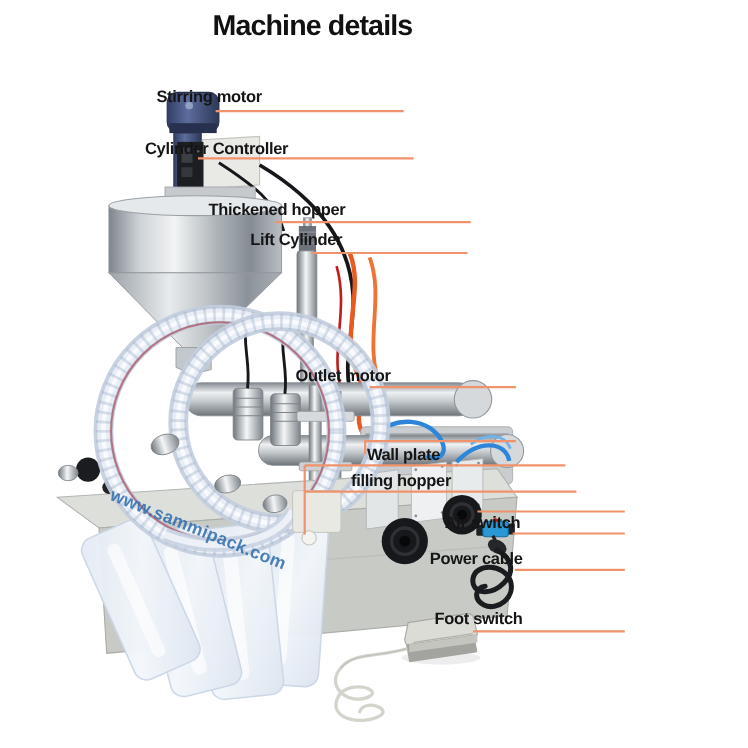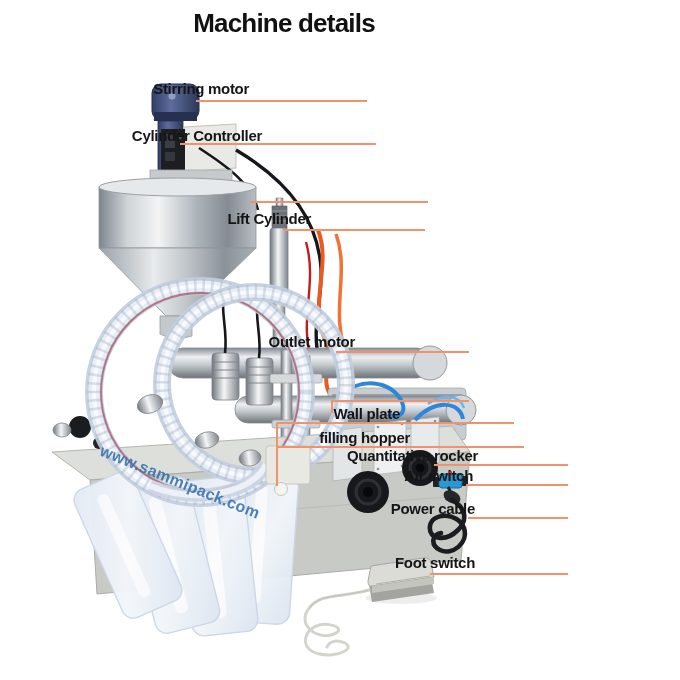--- a/index.html
+++ b/index.html
@@ -263,26 +263,26 @@
       <line class="lead" x1="277" y1="423" x2="514" y2="423"></line>
       <line class="lead" x1="277" y1="423" x2="277" y2="486"></line>
       <line class="lead" x1="277" y1="447" x2="524" y2="447"></line>
       <line class="lead" x1="434" y1="465" x2="592" y2="465"></line>
       <line class="lead" x1="466" y1="485" x2="587" y2="485"></line>
       <line class="lead" x1="468" y1="518" x2="589" y2="518"></line>
       <line class="lead" x1="430" y1="574" x2="589" y2="574"></line>
     </g>
   </svg>
 
-  <div class="label" style="top:80px;  right:319px">Stirring motor</div>
+  <div class="label" style="top:80px;  right:330px">Stirring motor</div>
   <div class="label" style="top:127px; right:306px">Cylinder Controller</div>
+  <div class="label" style="top:182px; right:254px">Thickened hopper</div>
   <div class="label" style="top:210px; right:257px">Lift Cylinder</div>
   <div class="label" style="top:333px; right:213px">Outlet motor</div>
   <div class="label" style="top:405px; right:168px">Wall plate</div>
   <div class="label" style="top:429px; right:158px">filling hopper</div>
-  <div class="label" style="top:447px; right:90px">Quantitative rocker</div>
   <div class="label" style="top:467px; right:95px">Air switch</div>
   <div class="label" style="top:500px; right:93px">Power cable</div>
   <div class="label" style="top:554px; right:93px">Foot switch</div>
 
   <div class="watermark">www.sammipack.com</div>
 
 </div>
 
 </body></html>

